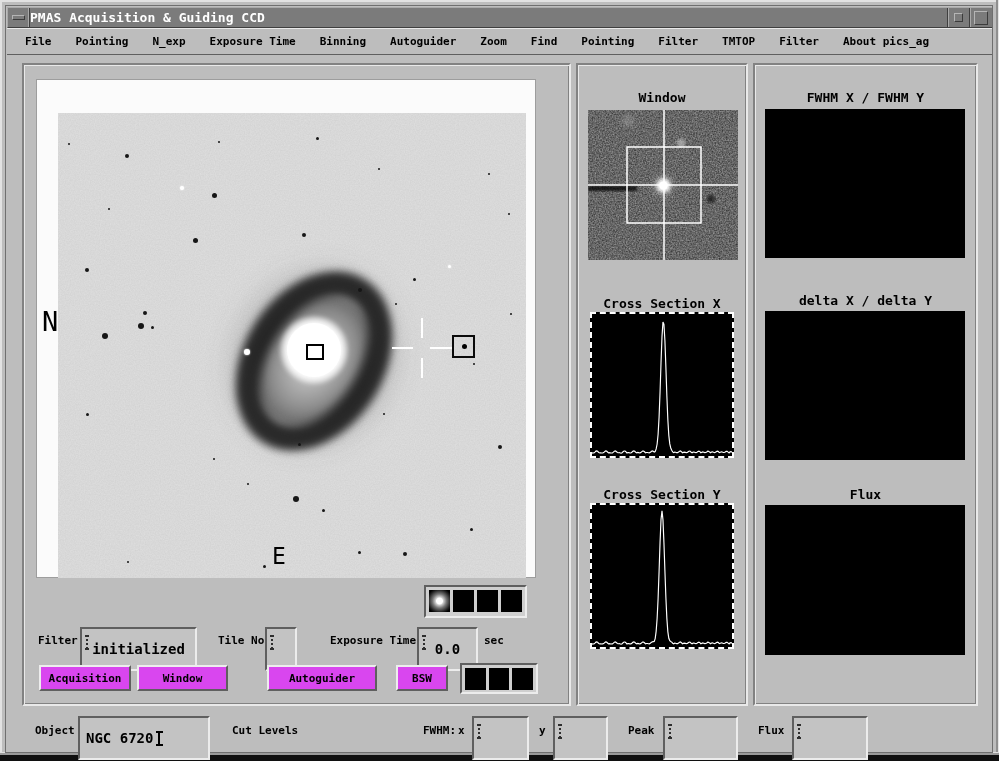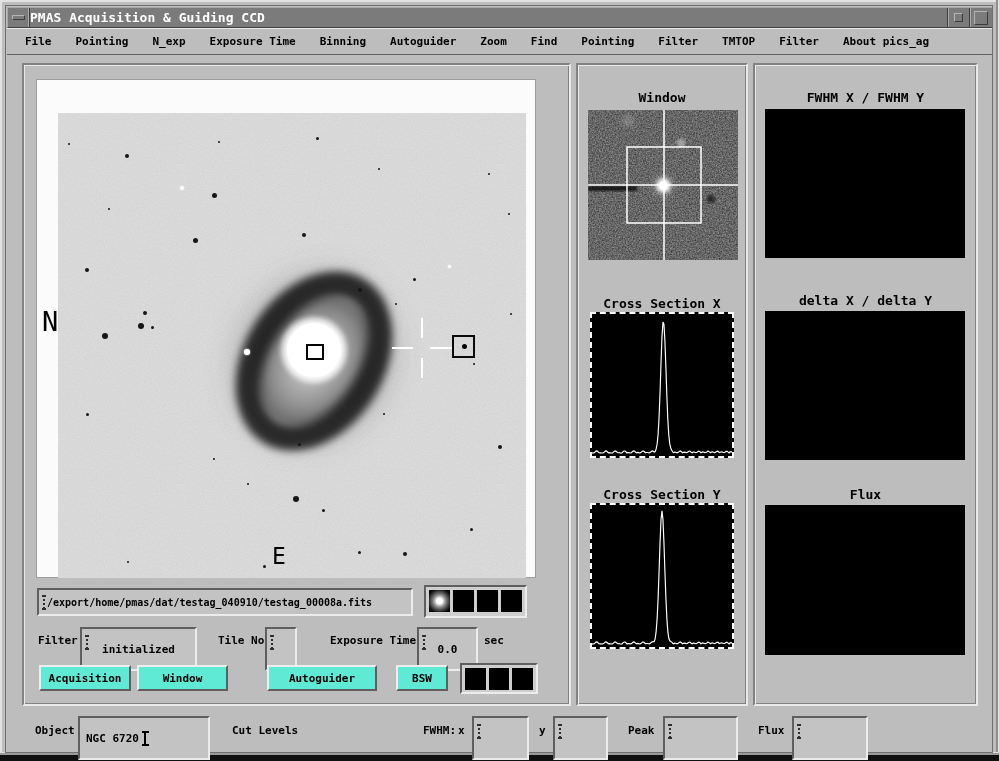--- a/index.html
+++ b/index.html
@@ -57,24 +57,24 @@
     background:radial-gradient(circle,#fff 55%,rgba(255,255,255,0) 80%);filter:blur(2px);}
   .neb-core{position:absolute;left:229px;top:210px;width:54px;height:54px;border-radius:50%;background:#fff;}
   .marker-sq{position:absolute;left:248px;top:231px;width:18px;height:16px;border:2px solid #000;}
   .xhair{position:absolute;background:#fff;}
   .target-box{position:absolute;left:394px;top:222px;width:23px;height:23px;border:2px solid #0a0a0a;}
   .target-dot{position:absolute;left:404px;top:231px;width:5px;height:5px;border-radius:50%;background:#000;}
   .white-dot{position:absolute;left:186px;top:236px;width:6px;height:6px;border-radius:50%;background:#fff;box-shadow:0 0 2px #fff;}
   
   .field{position:absolute;height:44px;background:#c3c3c3;border:2px solid;
     border-color:#5f5f5f #ececec #ececec #5f5f5f;display:flex;align-items:center;padding:0 6px;
-    font-size:11px;font-weight:bold;color:#000;white-space:nowrap;overflow:hidden;}
+    font-size:14px;font-weight:bold;color:#000;white-space:nowrap;overflow:hidden;}
   .field.centered{justify-content:center;}
   .lbl{position:absolute;font-size:11px;font-weight:bold;color:#000;white-space:nowrap;}
-  .btn{position:absolute;height:26px;background:#5eead4;border:2px solid;
+  .btn{position:absolute;height:26px;background:#d946ef;border:2px solid;
     border-color:#ededed #5f5f5f #5f5f5f #ededed;display:flex;align-items:center;justify-content:center;
     font-size:11px;font-weight:bold;color:#000;cursor:default;}
   .dcur{position:absolute;left:4px;top:6px;width:2px;height:15px;
     background:repeating-linear-gradient(180deg,#2e2e2e 0 2px,transparent 2px 4px);}
   .dcur::before{content:"";position:absolute;left:-1px;top:0;width:4px;height:2px;background:#2e2e2e;}
   .dcur::after{content:"";position:absolute;left:-1px;bottom:0;width:4px;height:2px;background:#2e2e2e;}
   .ibeam{position:relative;display:inline-block;width:7px;height:15px;margin-left:3px;
     background:linear-gradient(90deg,transparent 0 2.5px,#000 2.5px 4.5px,transparent 4.5px);}
   .ibeam::before{content:"";position:absolute;left:0;top:0;width:7px;height:2px;background:#000;}
   .ibeam::after{content:"";position:absolute;left:0;bottom:0;width:7px;height:2px;background:#000;}
@@ -182,24 +182,20 @@
           <div class="star" style="left: 412px; top: 415px; width: 3px; height: 3px;"></div>
           <div class="star" style="left: 300px; top: 438px; width: 3px; height: 3px;"></div>
           <div class="star" style="left: 325px; top: 300px; width: 2px; height: 2px;"></div>
           <div class="star" style="left: 10px; top: 30px; width: 2px; height: 2px;"></div>
           <div class="star" style="left: 450px; top: 100px; width: 2px; height: 2px;"></div>
         </div>
       <div class="dir-label" style="left:5px;top:228px;font-size:27px;">N</div>
       <div class="dir-label" style="left:235px;top:465px;font-size:23px;">E</div>
     </div>
 
-    <div class="field" style="left:13px;top:523px;width:376px;height:28px;font-size:10px;padding-left:8px;">
-      <span class="dcur" style="top:5px;"></span>
-      <span>/export/home/pmas/dat/testag_040910/testag_00008a.fits</span>
-    </div>
     <div class="thumb-strip" style="left:400px;top:520px;width:103px;height:33px;">
       <div class="thumb star-thumb"></div>
       <div class="thumb"></div>
       <div class="thumb"></div>
       <div class="thumb"></div>
     </div>
 
     <span class="lbl" style="left:14px;top:569px;">Filter</span>
     <div class="field centered" style="left:56px;top:562px;width:117px;">
       <span class="dcur"></span>

